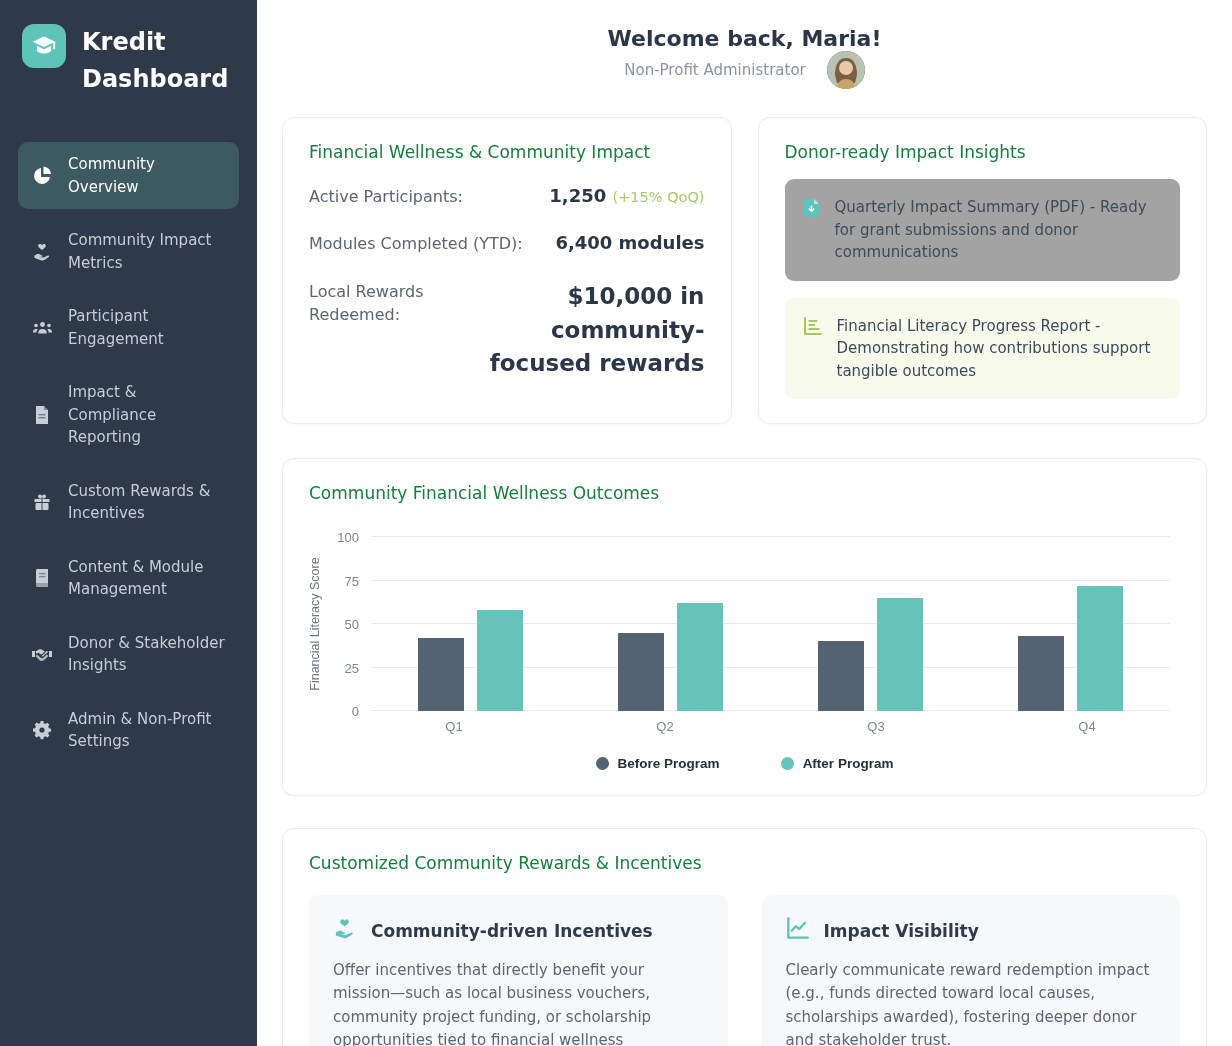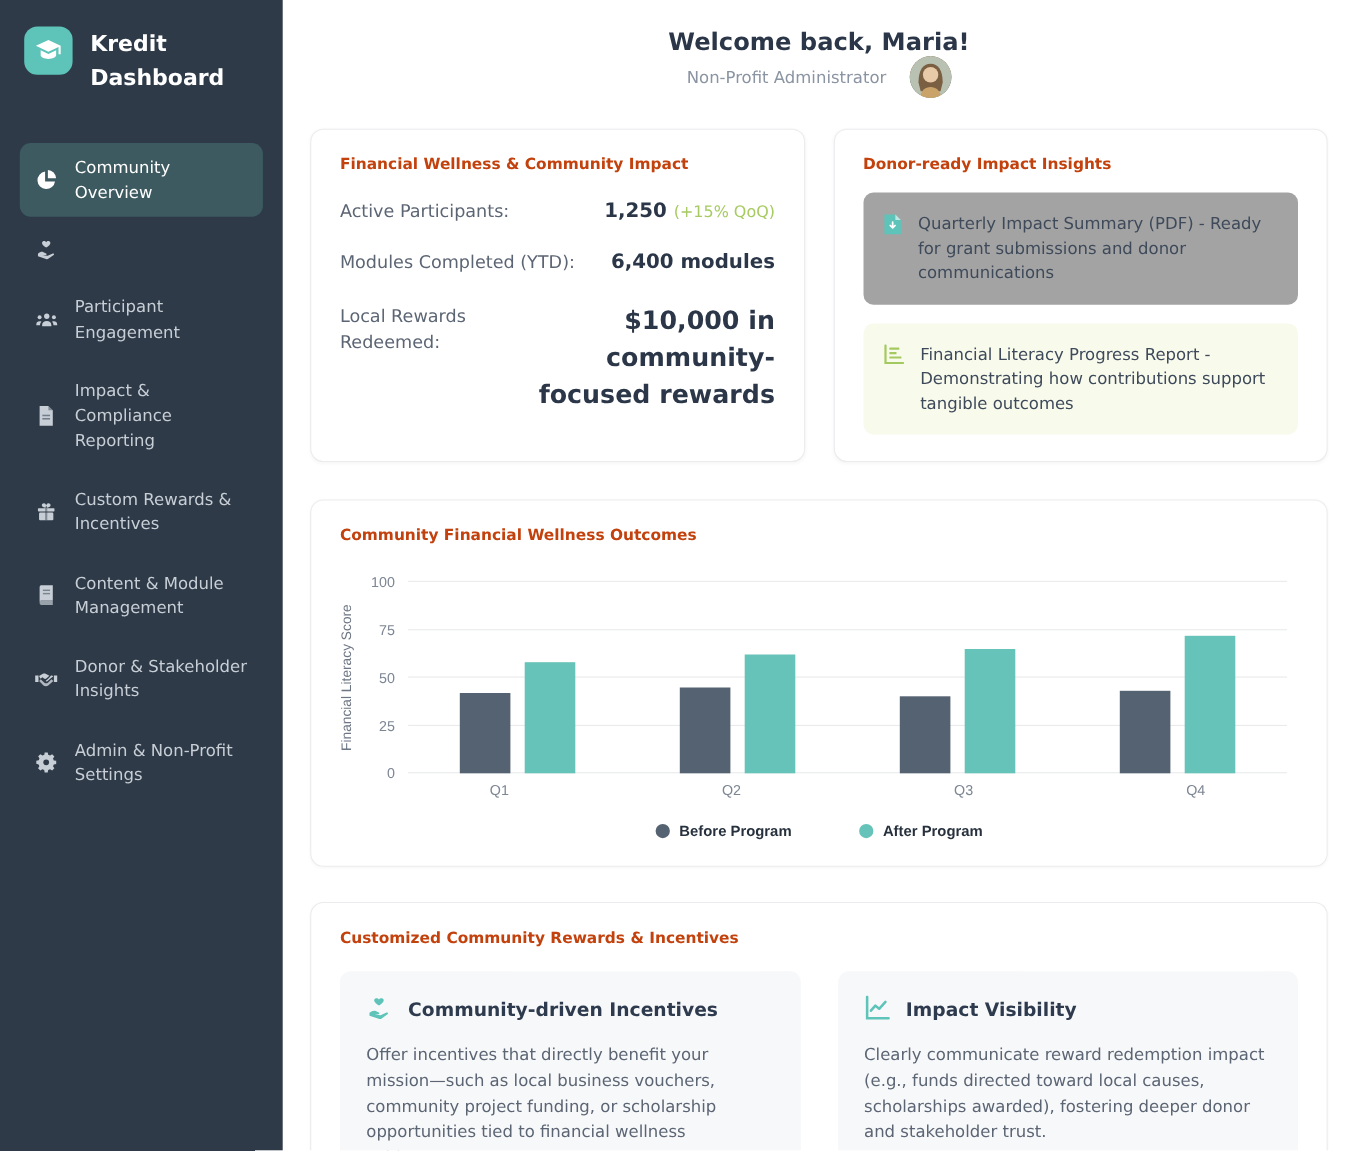--- a/index.html
+++ b/index.html
@@ -16,21 +16,21 @@
     width:257px; min-width:257px; height:1046px;
     background:#2e3a48;
     padding:20px 18px;
   }
   .logo-row { display:flex; align-items:flex-start; gap:16px; margin:4px 2px 44px 4px; }
   .logo-badge {
     width:44px; height:44px; border-radius:12px;
     background:#5ec3b8; display:flex; align-items:center; justify-content:center;
     flex-shrink:0;
   }
-  .brand { color:#ffffff; font-weight:bold; font-size:20px; line-height:1.55; }
+  .brand { color:#ffffff; font-weight:bold; font-size:24px; line-height:1.55; }
   .nav-item {
     display:flex; align-items:center; gap:15px;
     padding:11px 13px; margin-bottom:9px;
     border-radius:10px;
     color:#c7ced6; font-size:15px; line-height:1.5;
     cursor:pointer;
   }
   .nav-item.active { background:#3d5a60; color:#ffffff; }
   .nav-icon { width:22px; flex-shrink:0; display:flex; justify-content:center; }
   .nav-icon svg { fill:currentColor; }
@@ -44,21 +44,21 @@
   .avatar { width:38px; height:38px; border-radius:50%; overflow:hidden; flex-shrink:0;
             background:radial-gradient(circle at 50% 38%, #e9cdae 0 38%, #8a7356 39% 62%, #5d6e5c 63%); }
 
   .card {
     background:#ffffff;
     border:1px solid #ececee;
     border-radius:12px;
     box-shadow:0 1px 3px rgba(40,50,60,0.04);
     padding:24px 26px;
   }
-  .card-title { font-size:14px; font-weight:bold; color:#c2410c; }
+  .card-title { font-size:17px; font-weight:normal; color:#15803d; }
 
   .top-grid { display:grid; grid-template-columns:1fr 1fr; gap:26px; margin-bottom:34px; }
 
   
   .metric-row { display:flex; justify-content:space-between; align-items:baseline; margin-top:21px; }
   .metric-label { color:#5c6574; font-size:16px; line-height:1.45; }
   .metric-value { font-weight:bold; font-size:18px; color:#2b3748; text-align:right; line-height:1.45; }
   .metric-extra { color:#a7cb62; font-size:14.5px; font-weight:normal; }
   .metric-row.tall { align-items:flex-start; margin-top:24px; }
   .metric-row.tall .metric-label { width:150px; }
@@ -126,20 +126,21 @@
       <span>Community Overview</span>
     </div>
 
     <div class="nav-item">
       <span class="nav-icon">
         <svg width="20" height="20" viewBox="0 0 20 20">
           <path d="M10 3.2c.9-1.6 3.4-1.4 3.8.4.3 1.4-1.6 3-3.8 4.4C7.8 6.6 5.9 5 6.2 3.6c.4-1.8 2.9-2 3.8-.4z"></path>
           <path d="M2.5 13.6c2-1.6 3.6-2 5-1.3l2.4 1.1c.7.3.6 1.3-.2 1.4l-3 .3 4.6.5 4.7-2.1c.9-.4 1.6.8.8 1.4l-4.6 3.2c-.7.5-1.6.6-2.4.3l-7.3-2.4z"></path>
         </svg>
       </span>
+      <span>Community Impact Metrics</span>
     </div>
 
     <div class="nav-item">
       <span class="nav-icon">
         <svg width="21" height="20" viewBox="0 0 21 20">
           <circle cx="10.5" cy="6.5" r="2.4"></circle>
           <path d="M6.3 14.5c0-2.3 1.9-3.6 4.2-3.6s4.2 1.3 4.2 3.6v1H6.3z"></path>
           <circle cx="4" cy="7.5" r="1.8"></circle>
           <path d="M1 14c0-1.9 1.4-2.9 3-2.9.6 0 1.2.1 1.7.4-.9.9-1.3 2-1.3 3.1H1z"></path>
           <circle cx="17" cy="7.5" r="1.8"></circle>

